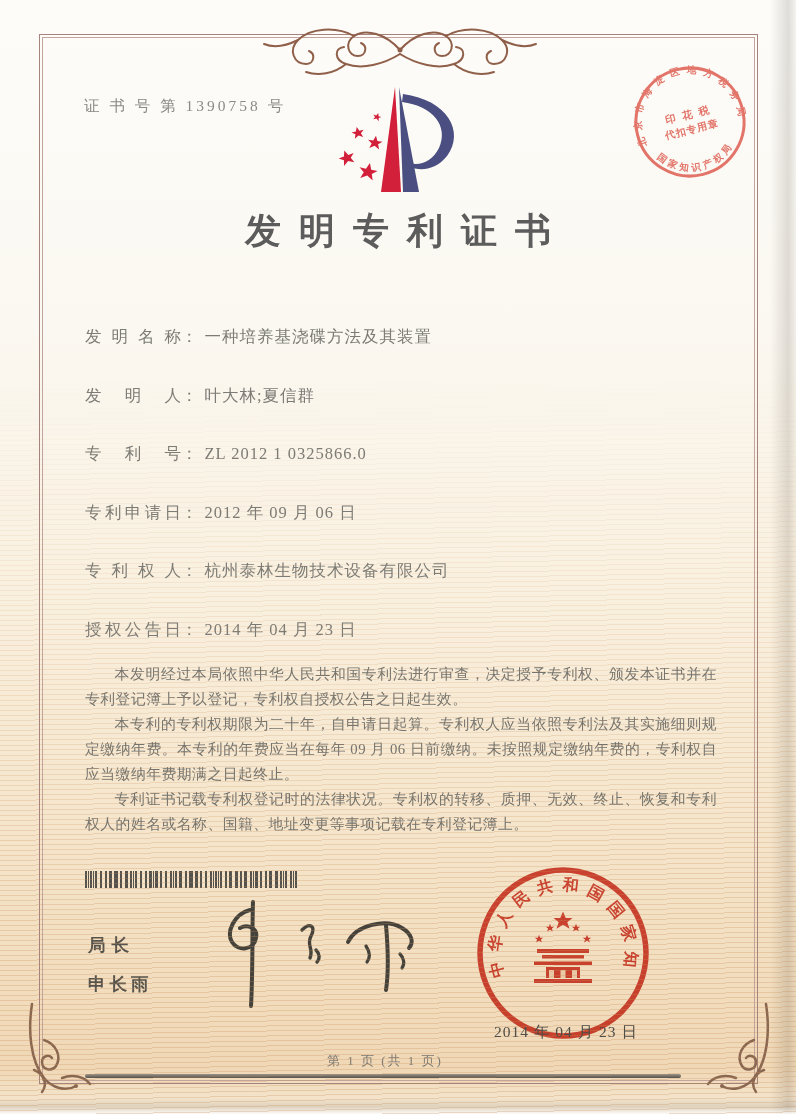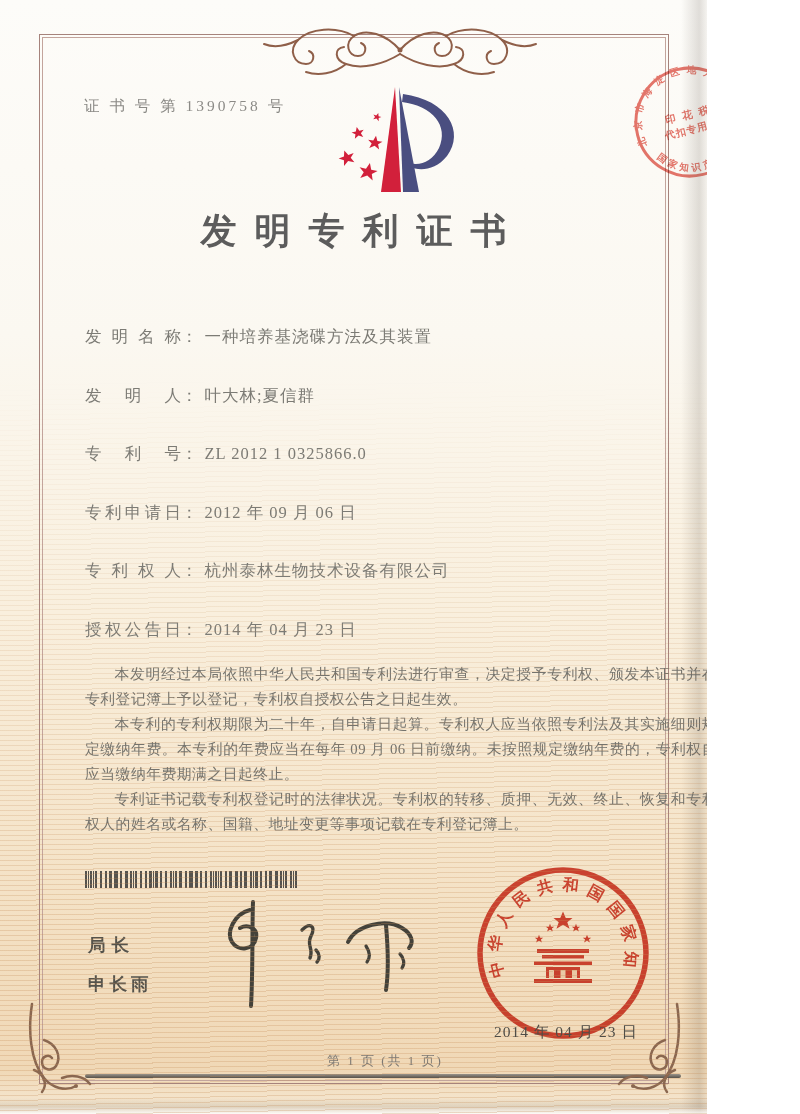--- a/index.html
+++ b/index.html
@@ -1,17 +1,17 @@
 <!DOCTYPE html>
 <html><head>
 <meta charset="utf-8">
 <style>
   html,body{margin:0;padding:0;}
   .page{
-    position:relative; width:707px; height:1114px; overflow:hidden;
+    position:relative; width:796px; height:1114px; overflow:hidden;
     font-family:"Liberation Serif","DejaVu Serif",serif;
     background:linear-gradient(180deg,#fdfcf9 0%,#fbf8f1 30%,#f9efdd 55%,#f4e2c6 80%,#f0d8b6 96%,#f6ead6 100%);
   }
   
   .page::after{
     content:""; position:absolute; inset:0; pointer-events:none;
     background:repeating-linear-gradient(179deg, rgba(198,141,88,.28) 0 1px, rgba(255,255,255,0) 1px 5px);
     -webkit-mask-image:linear-gradient(180deg, rgba(0,0,0,0) 34%, rgba(0,0,0,.55) 58%, #000 82%);
     mask-image:linear-gradient(180deg, rgba(0,0,0,0) 34%, rgba(0,0,0,.55) 58%, #000 82%);
   }

